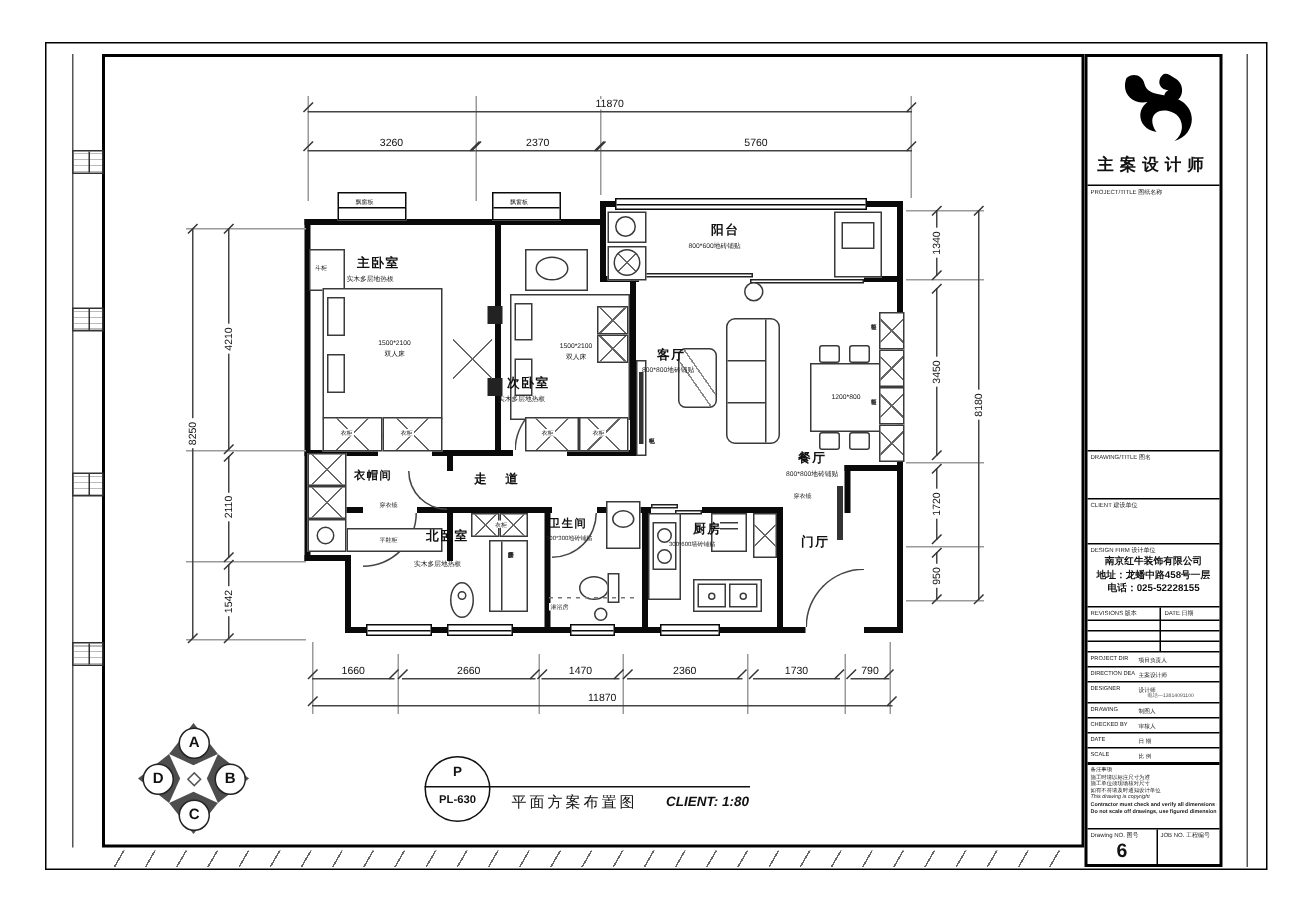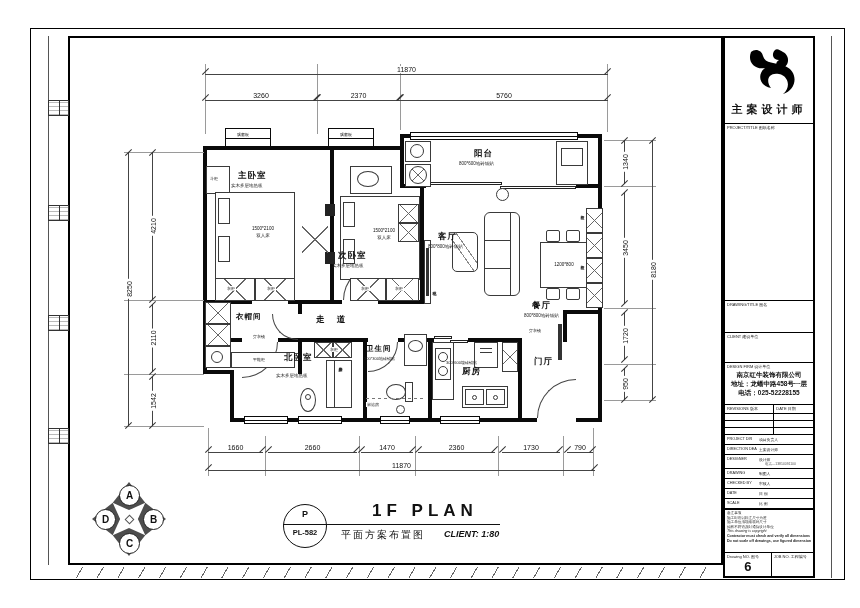--- a/index.html
+++ b/index.html
@@ -305,21 +305,21 @@
   <div class="furn" style="left:438px;top:366px;width:10px;height:10px;border-radius:50%"></div>
   <div class="furn" style="left:462px;top:386px;width:46px;height:22px"></div>
   <div class="furn" style="left:465px;top:389px;width:19px;height:16px"></div>
   <div class="furn" style="left:486px;top:389px;width:19px;height:16px"></div>
   <div class="furn" style="left:472px;top:395px;width:5px;height:5px;border-radius:50%"></div>
   <div class="furn" style="left:493px;top:395px;width:5px;height:5px;border-radius:50%"></div>
   <div class="furn" style="left:474px;top:342px;width:24px;height:26px"></div>
   <div class="abs" style="left:480px;top:348px;width:12px;height:1px;background:#3a3a3a"></div>
   <div class="abs" style="left:480px;top:352px;width:12px;height:1px;background:#3a3a3a"></div>
   <div class="x" style="left:502px;top:342px;width:16px;height:30px"></div>
-  <div class="lbl rn" style="left:462px;top:366px">厨房</div>
+  <div class="lbl rn" style="left:462px;top:347px">厨房</div>
   <div class="lbl fin" style="left:446px;top:360px;font-size:4px">300*600墙砖铺贴</div>
 
   <div class="abs" style="left:558px;top:324px;width:4px;height:36px;background:#333"></div>
   <div class="lbl tag" style="left:528px;top:328px">穿衣镜</div>
   <div class="lbl rn" style="left:534px;top:356px">门厅</div>
 
   <div class="ext" style="left:205px;top:64px;width:1px;height:70px"></div>
   <div class="ext" style="left:317px;top:64px;width:1px;height:70px"></div>
   <div class="ext" style="left:400px;top:64px;width:1px;height:66px"></div>
   <div class="ext" style="left:607px;top:64px;width:1px;height:68px"></div>
@@ -411,19 +411,18 @@
     <div class="ccirc" style="left:27px;top:3px">A</div>
     <div class="ccirc" style="left:51px;top:27px">B</div>
     <div class="ccirc" style="left:27px;top:51px">C</div>
     <div class="ccirc" style="left:3px;top:27px">D</div>
     <div class="abs" style="left:34px;top:34px;width:5px;height:5px;border:1px solid #555;transform:rotate(45deg)"></div>
   </div>
 
   <div class="abs" style="left:283px;top:524px;width:217px;height:1px;background:#111"></div>
   <div class="abs" style="left:283px;top:504px;width:42px;height:42px;border:1px solid #111;border-radius:50%">
     <div class="abs" style="left:0;width:42px;top:4px;text-align:center;font-size:9px;font-weight:bold">P</div>
-    <div class="abs" style="left:0;width:42px;top:23px;text-align:center;font-size:7.5px;font-weight:bold">PL-582</div>
+    <div class="abs" style="left:0;width:42px;top:23px;text-align:center;font-size:7.5px;font-weight:bold">PL-630</div>
   </div>
-  <div class="lbl" style="left:372px;top:501px;font-size:17px;font-weight:900;letter-spacing:5px">1F PLAN</div>
   <div class="lbl" style="left:341px;top:528px;font-size:10px;letter-spacing:2px">平面方案布置图</div>
   <div class="lbl" style="left:444px;top:529px;font-size:9px;font-weight:bold;font-style:italic">CLIENT: 1:80</div>
 
 </div>
 
 </body></html>

